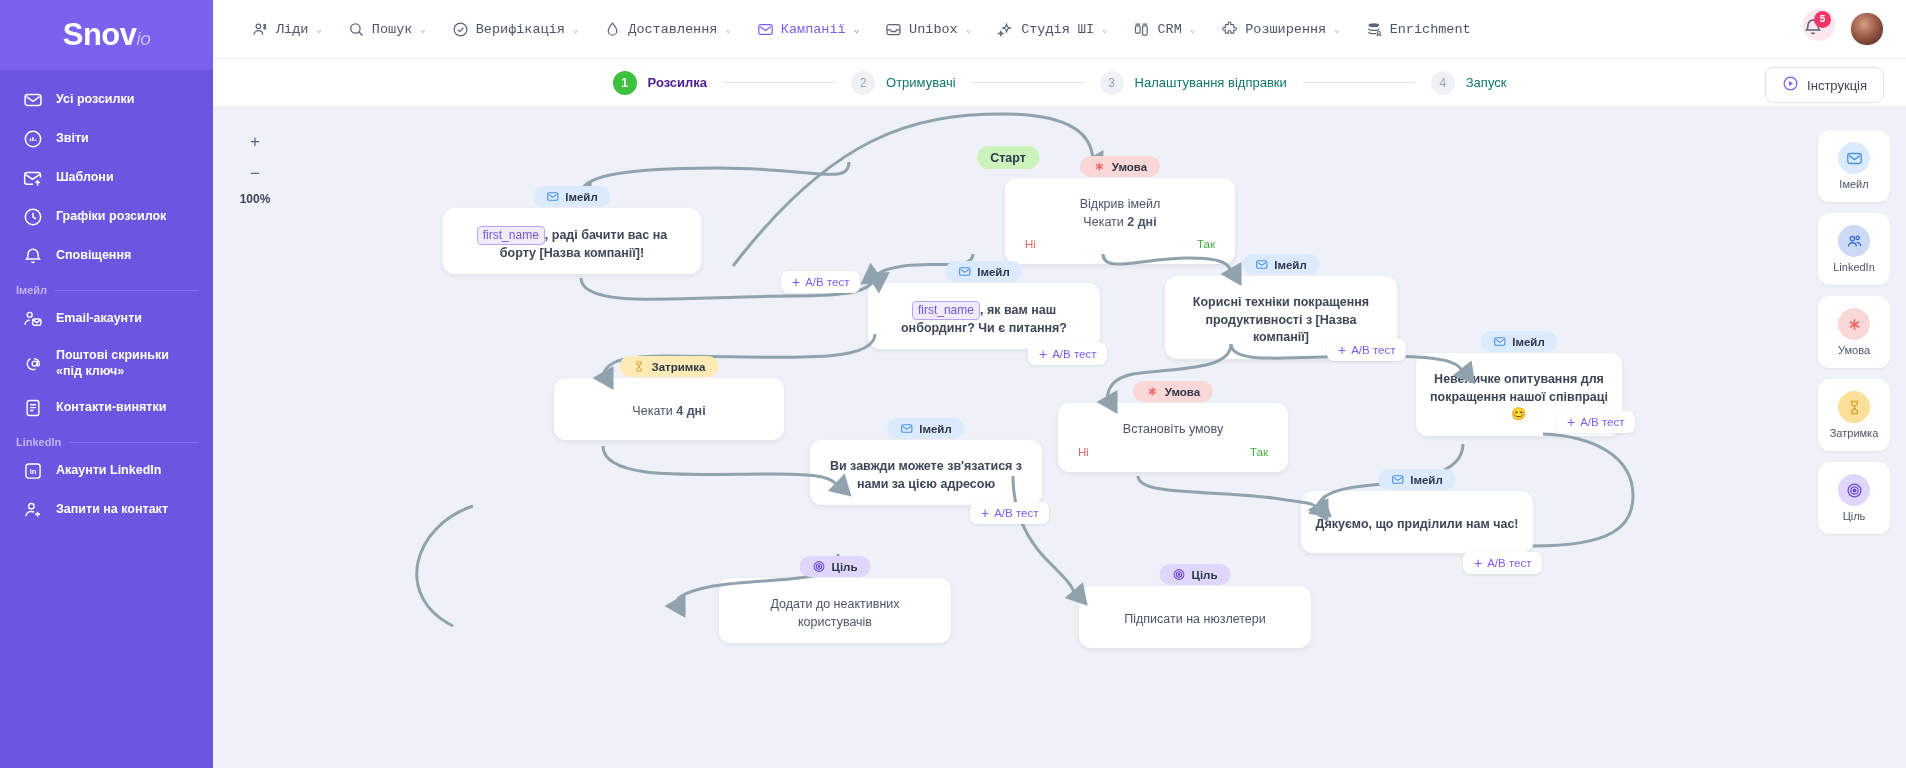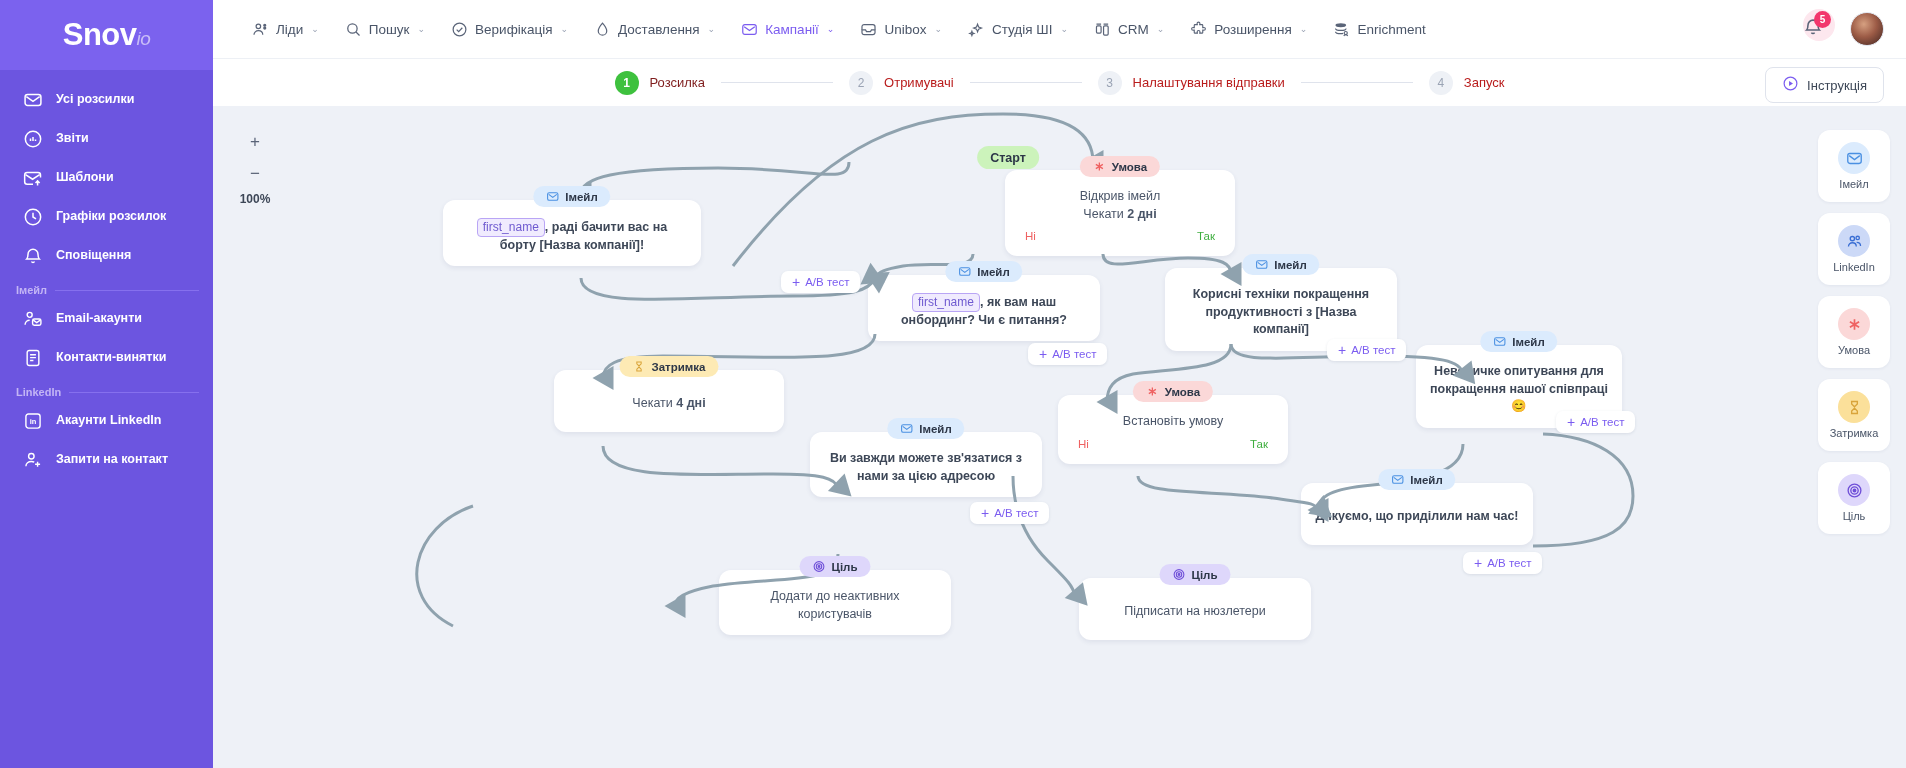--- a/index.html
+++ b/index.html
@@ -41,21 +41,21 @@
     color: #c3b5f5; font-size: 11px; font-weight: bold;
   }
   .nav-sep .line { flex: 1; height: 1px; background: #8670ee; }
 
   
   .main { flex: 1; position: relative; height: 768px; background: #eef1f7; }
 
   
   .topbar {
     height: 58px; background: #fff; display: flex; align-items: center;
-    padding: 0 22px 0 26px; position: relative; z-index: 20;
+    padding: 0 22px 0 26px; position: relative; z-index: 20; font-family: Liberation Mono, monospace;
   }
   .topnav { display: flex; align-items: center; gap: 0px; flex: 1; }
   .topnav-item {
     display: flex; align-items: center; gap: 7px;
     padding: 0 13px; height: 58px; cursor: pointer;
     font-size: 13.5px; color: #4a5568; position: relative; white-space: nowrap;
   }
   .topnav-item.active { color: #7b5cf0; font-weight: normal; }
   .topnav-item .caret { font-size: 9px; color: #9aa2b4; margin-left: 1px; }
   .topnav-item.active .caret { color: #7b5cf0; }
@@ -86,22 +86,22 @@
     padding: 0 22px;
   }
   .steps { display: flex; align-items: center; flex: 1; justify-content: center; gap: 0; }
   .step { display: flex; align-items: center; gap: 11px; }
   .step .circle {
     width: 24px; height: 24px; border-radius: 50%;
     display: flex; align-items: center; justify-content: center;
     font-size: 12px; color: #9aa3b4; background: #eef1f6; font-weight: normal;
   }
   .step.done .circle { background: #3ec13e; color: #fff; font-weight: bold; }
-  .step .label { font-size: 13px; color: #b91c1c; }
-  .step.done .label { color: #7f1d1d; font-weight: normal; }
+  .step .label { font-size: 13px; color: #0f766e; }
+  .step.done .label { color: #4c1d95; font-weight: bold; }
   .step-line { width: 112px; height: 1px; background: #dfe3ec; margin: 0 16px; }
   .instr-btn {
     position: absolute; right: 22px; top: 8px;
     display: flex; align-items: center; gap: 8px;
     border: 1px solid #dfe3ec; background: #fff; border-radius: 8px;
     padding: 7px 16px; cursor: pointer; font-size: 13px; color: #3d4757;
   }
 
   
   .canvas { position: absolute; left: 0; top: 106px; right: 0; bottom: 0; overflow: hidden; }
@@ -132,21 +132,21 @@
 
   
   .node { position: absolute; }
   .node-chip {
     position: absolute; left: 50%; transform: translateX(-50%); top: 0;
     height: 21px; border-radius: 11px; z-index: 3;
     display: flex; align-items: center; gap: 6px; padding: 0 13px;
     font-size: 11.5px; font-weight: bold; white-space: nowrap;
   }
   .node-body {
-    position: absolute; top: 14px; left: 0; right: 0;
+    position: absolute; top: 22px; left: 0; right: 0;
     background: #fff; border-radius: 12px;
     box-shadow: 0 2px 5px rgba(60,70,110,.09);
     display: flex; flex-direction: column; align-items: center; justify-content: center;
     padding: 18px 14px 12px 14px; min-height: 62px;
     font-size: 12.5px; color: #4a5568; text-align: center; line-height: 1.4;
   }
   .node-body.bold { font-weight: bold; color: #3d4757; }
   .chip-email { background: #dbebfd; color: #2d3748; }
   .chip-cond  { background: #fbd8d8; color: #2d3748; }
   .chip-delay { background: #fdeab4; color: #2d3748; }
@@ -246,20 +246,30 @@
             <svg width="20" height="20" viewBox="0 0 24 24" fill="none" stroke="#fff" stroke-width="1.7">
               <circle cx="8" cy="7" r="3"></circle>
               <path d="M2.5 19c0-3.3 2.5-5.5 5.5-5.5"></path>
               <rect x="11.5" y="12" width="10" height="7.5" rx="2"></rect>
               <path d="M12.3 13.3l4.2 3 4.2-3"></path>
             </svg>
           </span>
         <span>Email-акаунти</span>
       </div>
 
+      <div class="nav-item">
+        <span class="ic">
+            <svg width="20" height="20" viewBox="0 0 24 24" fill="none" stroke="#fff" stroke-width="1.7">
+              <path d="M9 5.5A6.5 6.5 0 1 0 15 18"></path>
+              <circle cx="14" cy="11.5" r="3"></circle>
+              <path d="M17 8.8v4.4c0 1.5 2.4 1.6 2.6-.3.5-4.3-2.6-7.4-6.6-7.4"></path>
+            </svg>
+          </span>
+        <span>Поштові скриньки «під ключ»</span>
+      </div>
 
       <div class="nav-item">
         <span class="ic">
             <svg width="20" height="20" viewBox="0 0 24 24" fill="none" stroke="#fff" stroke-width="1.7">
               <rect x="5" y="3" width="14" height="18" rx="2.5"></rect>
               <path d="M8.5 8h7M8.5 11.5h7M8.5 15h4"></path>
             </svg>
           </span>
         <span>Контакти-винятки</span>
       </div>

